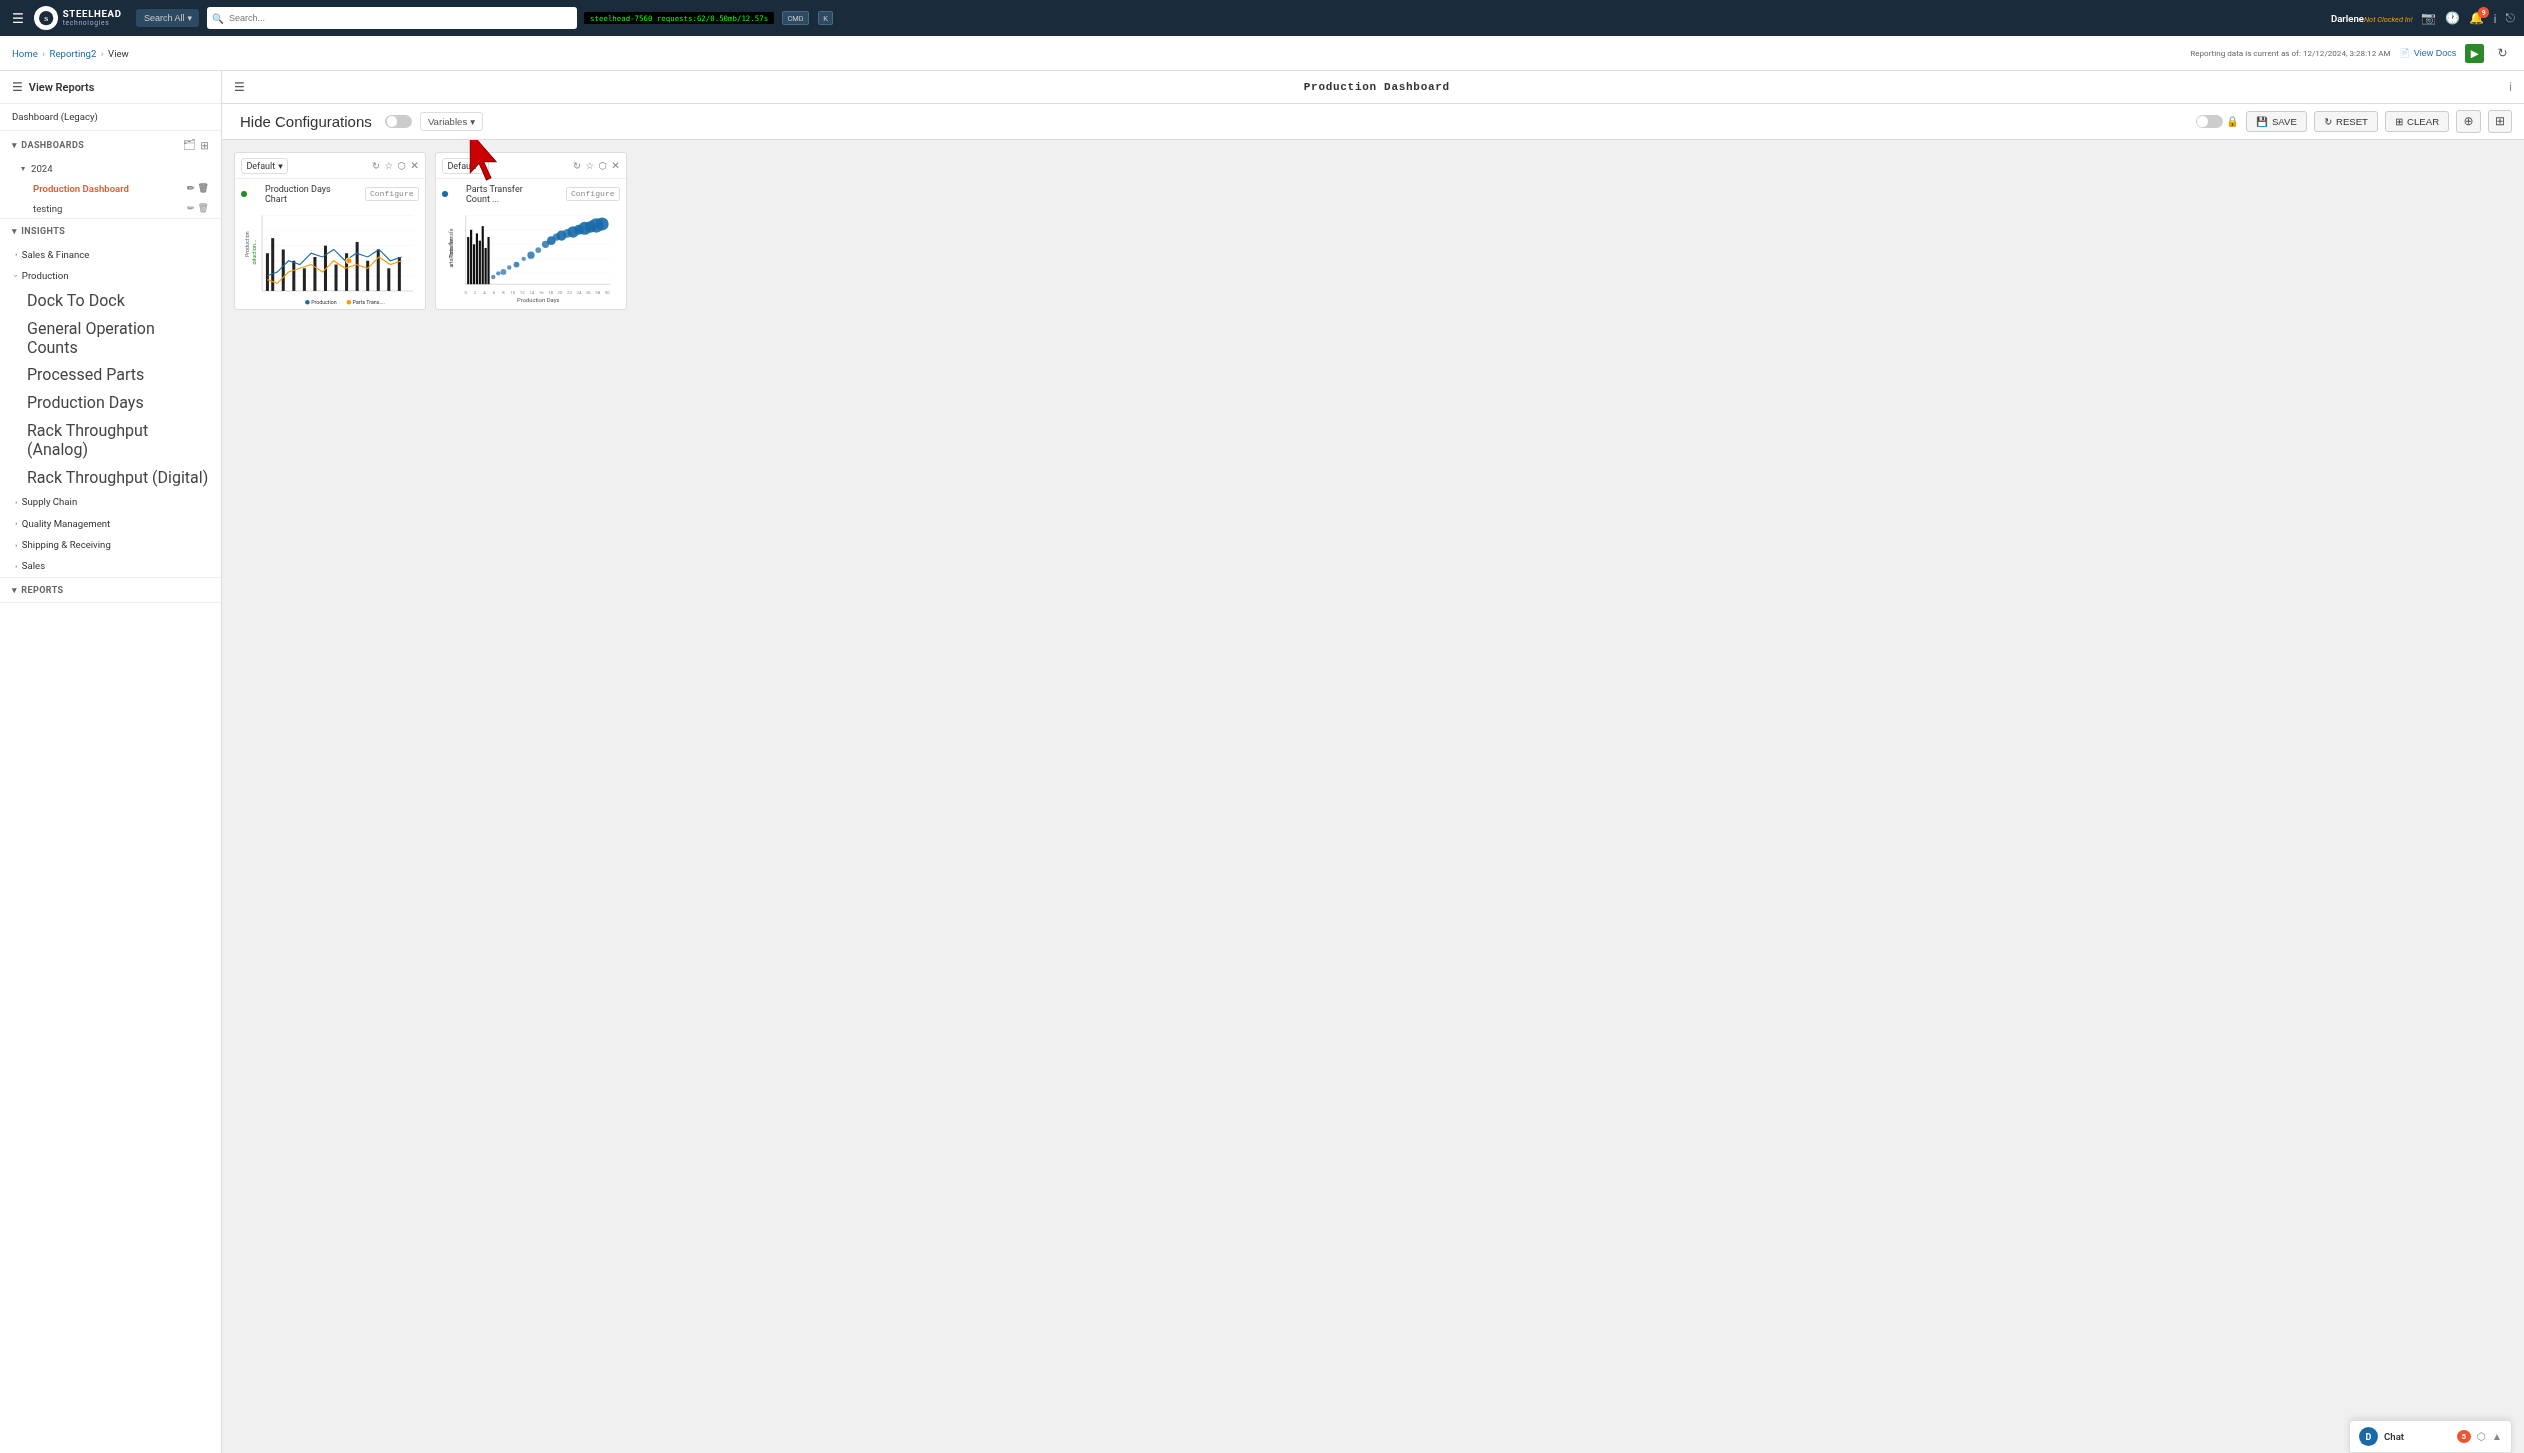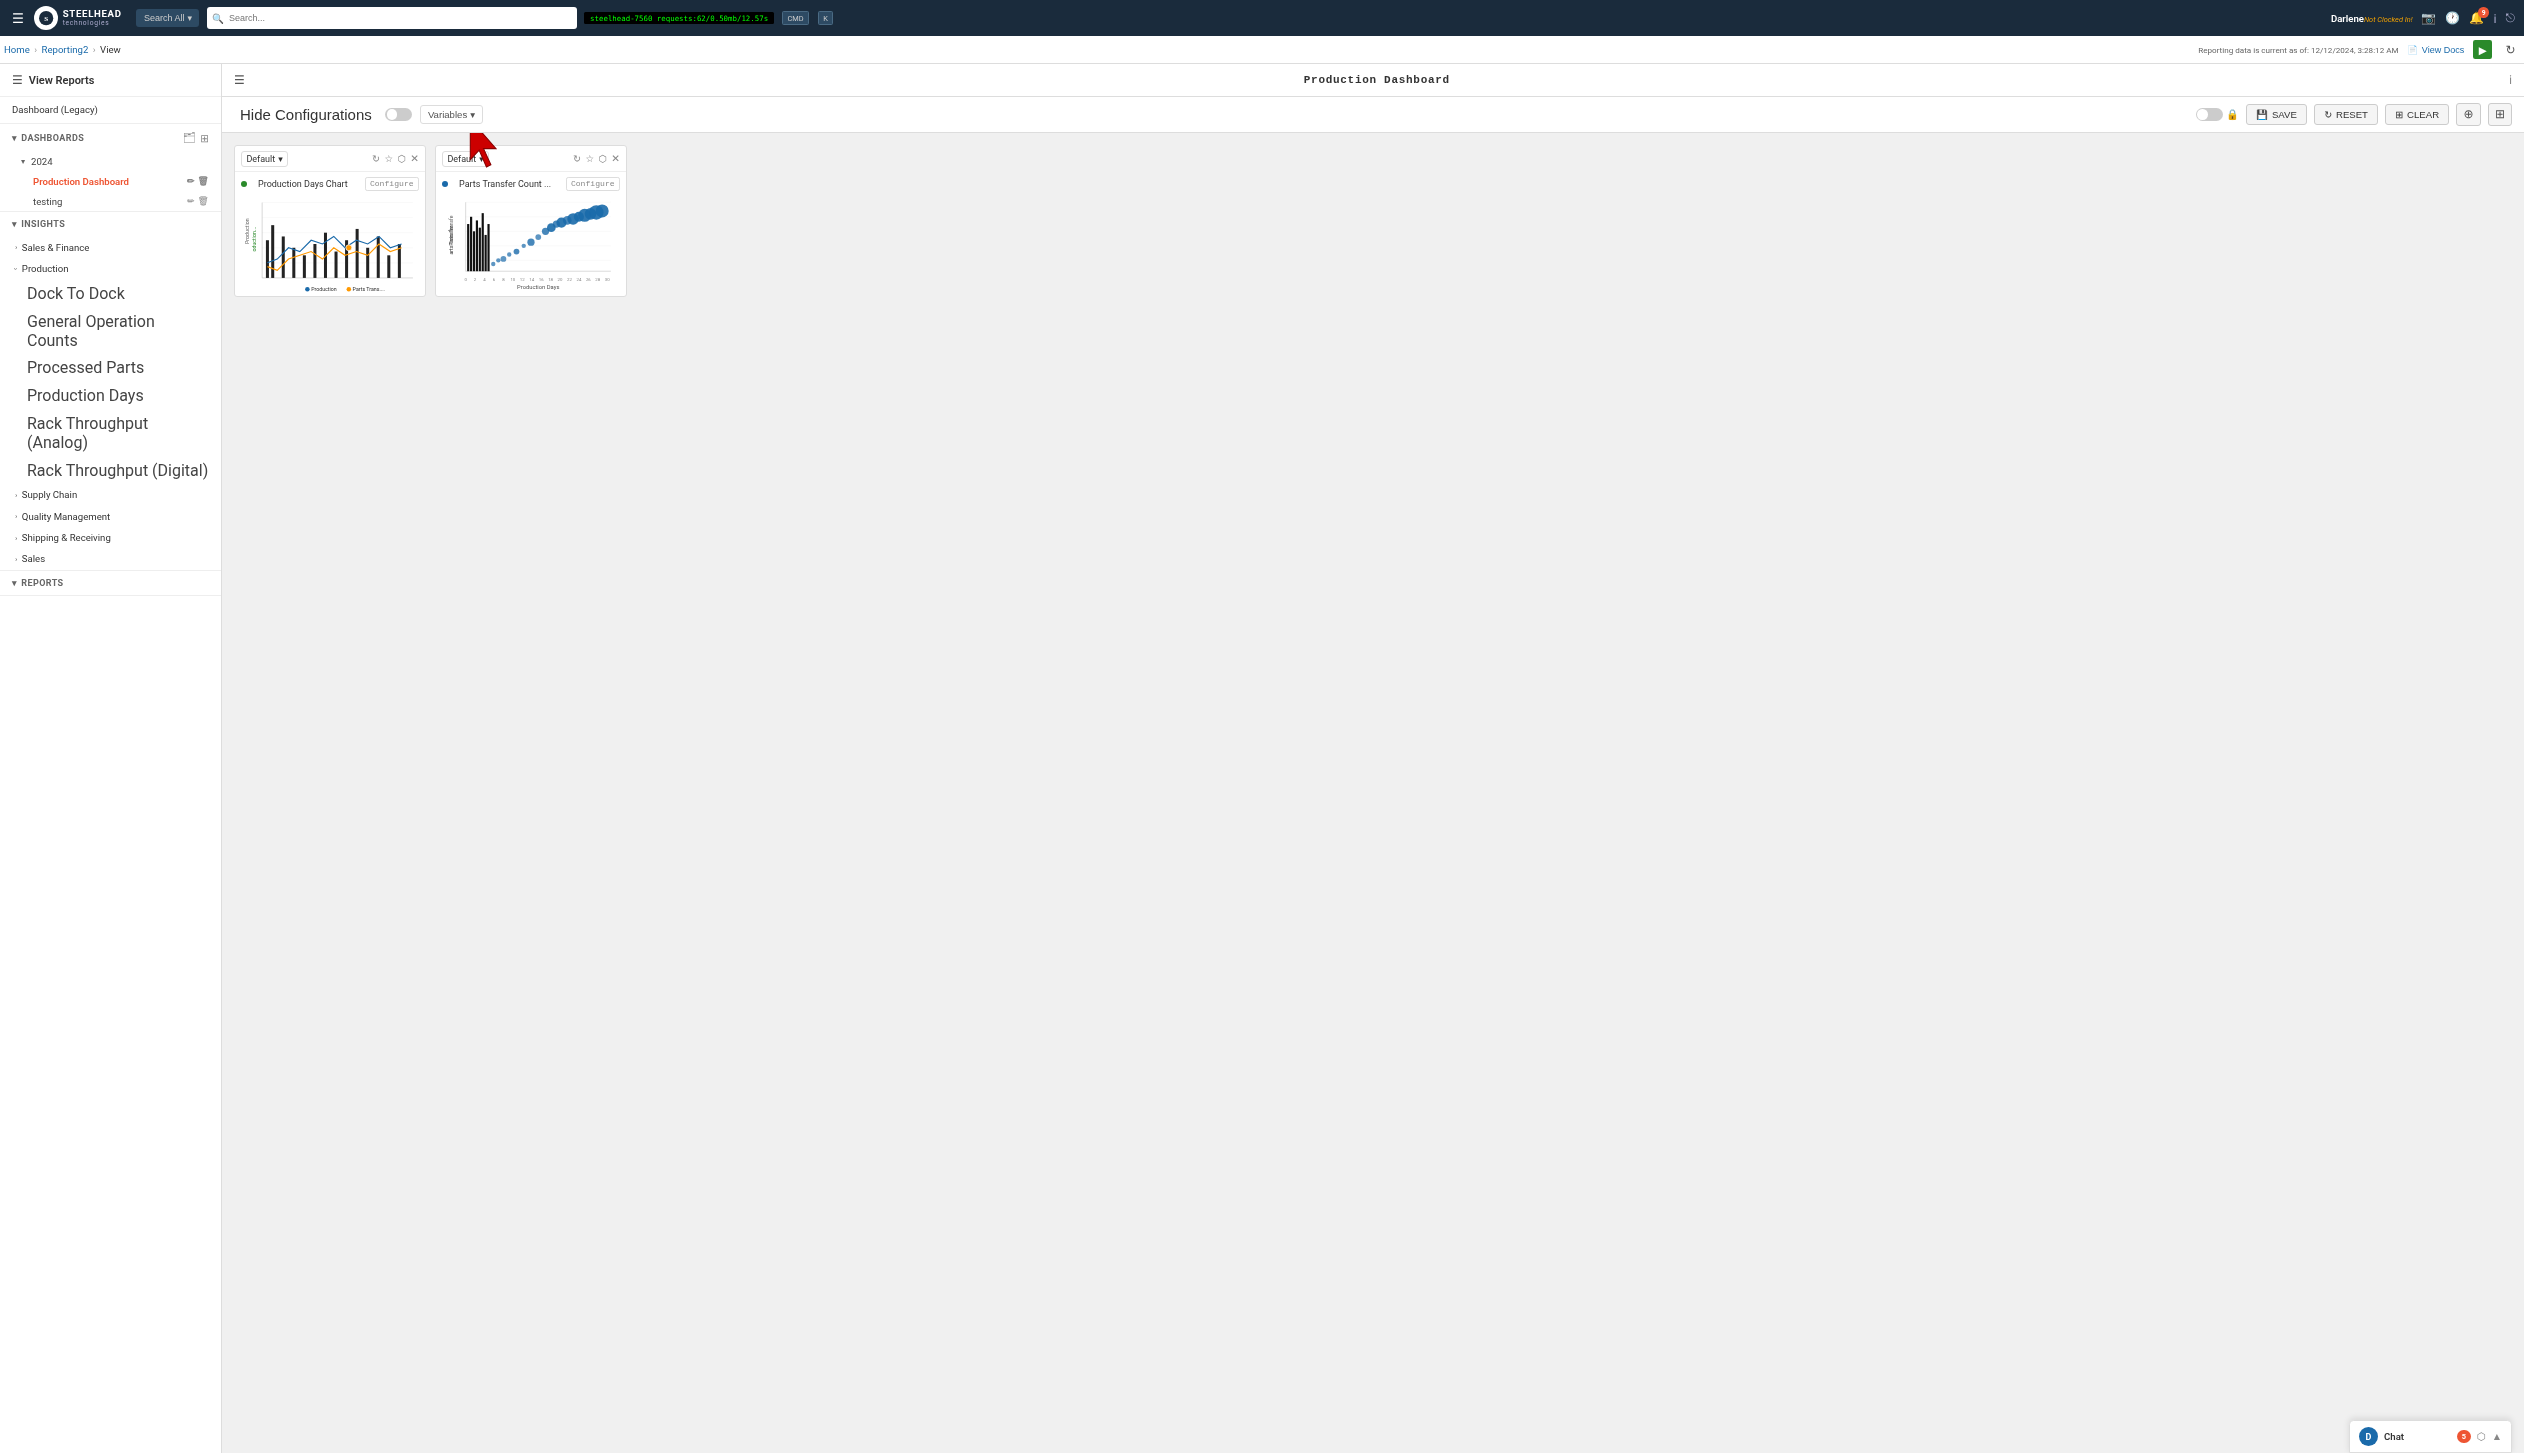--- a/index.html
+++ b/index.html
@@ -33,22 +33,22 @@
     .nav-user .name { font-size: 9.6px; font-weight: 600; }
     .nav-user .status { font-size: 7.4px; color: #f0a000; font-style: italic; }
     .nav-icon-btn { color: #aac; font-size: 12px; cursor: pointer; position: relative; }
     .nav-badge { position: absolute; top: -3.7px; right: -4.4px; background: #e53; color: #fff; border-radius: 50%; width: 10.4px; height: 10.4px; font-size: 6.7px; display: flex; align-items: center; justify-content: center; font-weight: bold; }
     .cmd-btn { background: #2d4a63; border: 0.7px solid #4a6a83; color: #ccc; padding: 1.5px 4.4px; font-size: 7.4px; border-radius: 1.5px; cursor: pointer; margin: 0 0.7px; }
 
     
     .breadcrumb-bar {
       background: #fff;
       border-bottom: 0.7px solid #ddd;
-      padding: 0 4px;
-      height: 28px;
+      padding: 0 12px;
+      height: 35px;
       display: flex;
       align-items: center;
       justify-content: space-between;
     }
     .breadcrumb { display: flex; align-items: center; gap: 4.4px; font-size: 9.6px; }
     .breadcrumb a { color: #1a6aaa; text-decoration: none; cursor: pointer; }
     .breadcrumb .sep { color: #999; }
     .breadcrumb .current { color: #333; }
     .breadcrumb-right { display: flex; align-items: center; gap: 9px; }
     .view-docs-btn { color: #1a6aaa; font-size: 9px; cursor: pointer; display: flex; align-items: center; gap: 3px; border: none; background: none; }
@@ -237,21 +237,21 @@
       font-size: 9px;
       cursor: pointer;
       display: flex; align-items: center; gap: 3px;
     }
     .chart-header-icons { display: flex; gap: 4.4px; align-items: center; }
     .chart-header-icon { font-size: 9.6px; color: #888; cursor: pointer; }
     .chart-close { font-size: 10.4px; color: #888; cursor: pointer; }
     .chart-title-row {
       display: flex;
       align-items: center;
-      gap: 11px;
+      gap: 18px;
       padding: 4.4px 6px 1.5px;
     }
     .chart-dot { width: 6px; height: 6px; border-radius: 50%; background: #2a8a2a; flex-shrink: 0; }
     .chart-dot.blue { background: #1a6aaa; }
     .chart-title { font-size: 9px; color: #333; flex: 1; }
     .chart-configure-btn { font-size: 8.1px; color: #888; background: none; border: 0.7px solid #ddd; padding: 1.5px 4.4px; border-radius: 2.2px; cursor: pointer; font-family: Liberation Mono, monospace; }
     .chart-body { padding: 3px; height: 104px; position: relative; overflow: hidden; }
 
     
     .line-chart { width: 100%; height: 100%; }

